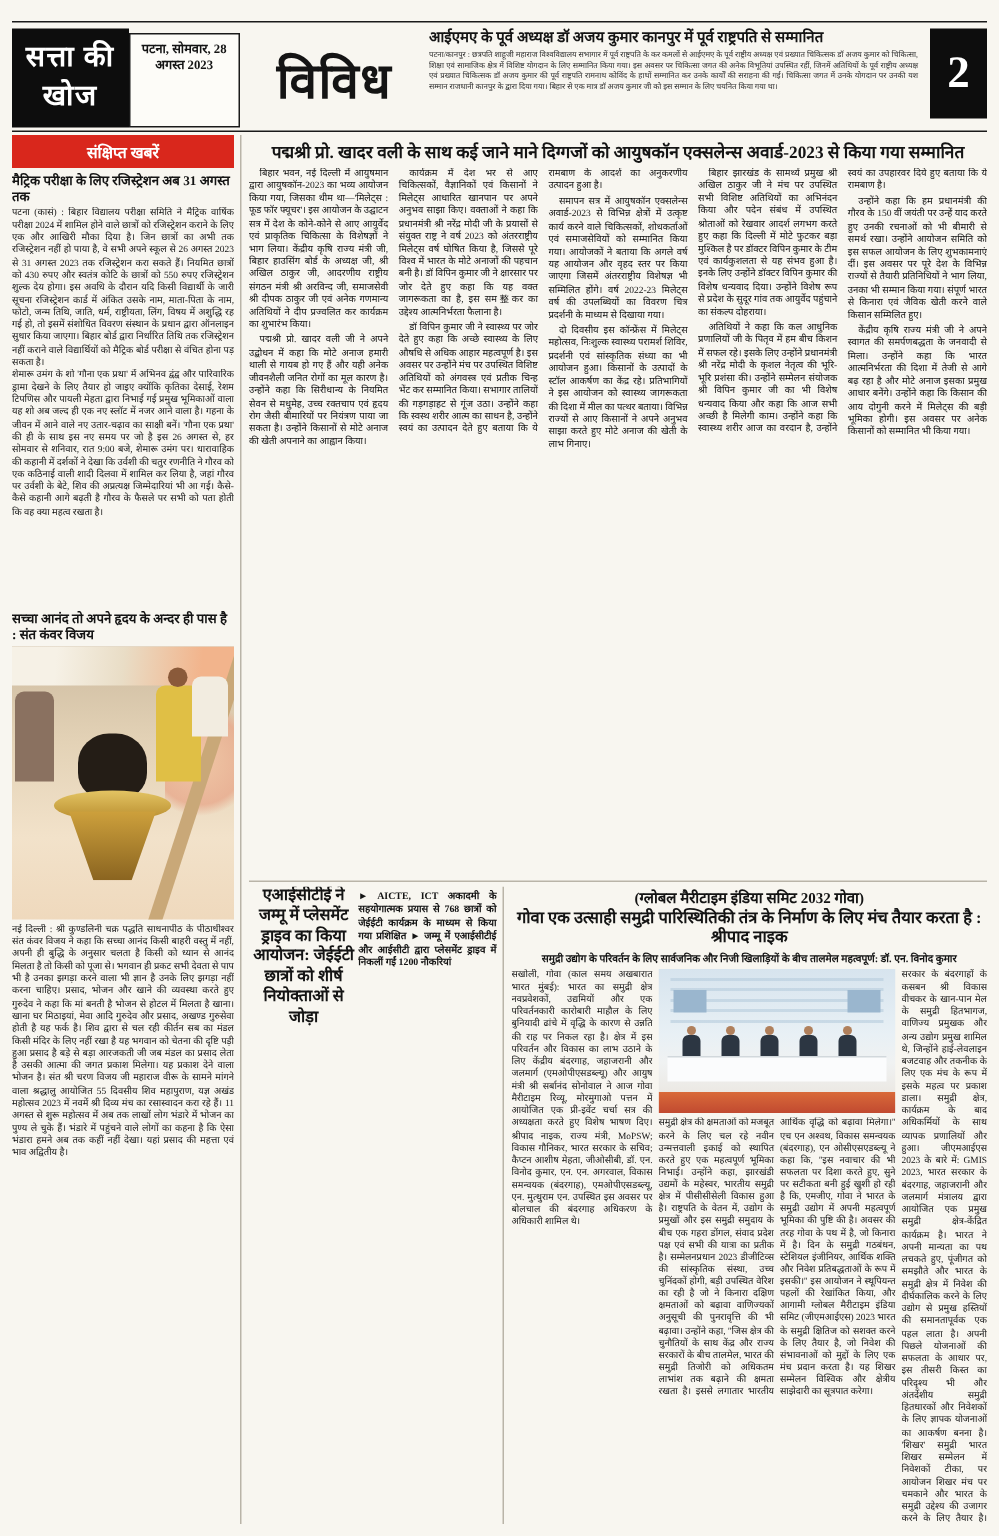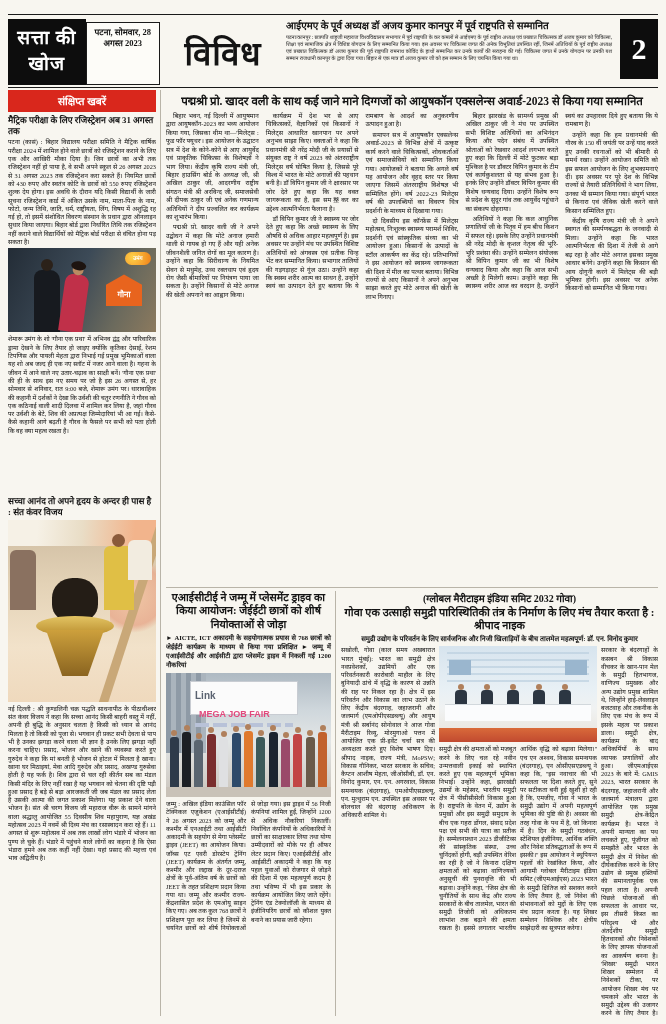--- a/index.html
+++ b/index.html
@@ -76,21 +76,21 @@
   .main { flex:1; display:flex; flex-direction:column; overflow:hidden; }
   .lead-h1 { font-size:21.5px; font-weight:bold; text-align:center; line-height:1.1; letter-spacing:0; }
   .lead-h2 { font-size:11.5px; font-weight:bold; text-align:center; margin:3px 0 4px; }
   .lead-cols { height:476px; column-count:5; column-gap:7px; font-size:6.35px; line-height:1.33;
     text-align:justify; overflow:hidden; border-bottom:1px solid #b9b4a8; padding-bottom:2px; }
   .lead-cols p, .twocol p, .goa-colL p, .goa-colR p, .goa-mid-text p { margin:0 0 2px; text-indent:7px; }
 
   .bottom-row { display:flex; gap:5px; margin-top:3px; flex:1; overflow:hidden; }
 
   
-  .aicte { width:170px; border-right:1px solid #b9b4a8; padding-right:4px; display:flex; flex-direction:column; overflow:hidden; }
+  .aicte { width:170px; border-right:1px solid #b9b4a8; padding-right:4px; display:flex; flex-direction:row; overflow:hidden; }
   .aicte h3 { font-size:10.8px; font-weight:bold; text-align:center; line-height:1.25; }
   .aicte .bullets { font-size:6.6px; font-weight:bold; line-height:1.35; text-align:justify; margin:3px 0; }
   .ph-job { position:relative; height:124px; overflow:hidden;
     background:linear-gradient(180deg,#aeb9c2 0%,#cfd7dc 30%,#e3e6e6 55%,#cac4bb 100%); }
   .ph-job .wall { position:absolute; left:0; top:0; width:40px; height:80px;
     background:repeating-linear-gradient(90deg,#8e9aa6 0 5px,#aab4bd 5px 10px); }
   .ph-job .banner { position:absolute; left:24px; top:8px; width:108px; height:34px; background:#fbfbfb;
     border:1px solid #c8ccd2; padding:3px 4px 0; }
   .banner .bn-link { font-family:"Liberation Sans","DejaVu Sans",sans-serif; font-weight:bold; font-size:10px; color:#5a6270; display:inline-block; }
   .banner .bn-title { font-family:Liberation Sans, sans-serif; font-weight:bold; font-size:9px; color:#e2487c; display:inline-block; margin-left:4px; }
@@ -145,26 +145,20 @@
 
     <aside class="sidebar">
       <div class="sb-title">संक्षिप्त खबरें</div>
 
       <div>
         <div class="sb-head">मैट्रिक परीक्षा के लिए रजिस्ट्रेशन अब 31 अगस्त तक</div>
         <div class="sb-body h1x">पटना (कासं) : बिहार विद्यालय परीक्षा समिति ने मैट्रिक वार्षिक परीक्षा 2024 में शामिल होने वाले छात्रों को रजिस्ट्रेशन कराने के लिए एक और आखिरी मौका दिया है। जिन छात्रों का अभी तक रजिस्ट्रेशन नहीं हो पाया है, वे सभी अपने स्कूल से 26 अगस्त 2023 से 31 अगस्त 2023 तक रजिस्ट्रेशन करा सकते हैं। नियमित छात्रों को 430 रुपए और स्वतंत्र कोटि के छात्रों को 550 रुपए रजिस्ट्रेशन शुल्क देय होगा। इस अवधि के दौरान यदि किसी विद्यार्थी के जारी सूचना रजिस्ट्रेशन कार्ड में अंकित उसके नाम, माता-पिता के नाम, फोटो, जन्म तिथि, जाति, धर्म, राष्ट्रीयता, लिंग, विषय में अशुद्धि रह गई हो, तो इसमें संशोधित विवरण संस्थान के प्रधान द्वारा ऑनलाइन सुधार किया जाएगा। बिहार बोर्ड द्वारा निर्धारित तिथि तक रजिस्ट्रेशन नहीं कराने वाले विद्यार्थियों को मैट्रिक बोर्ड परीक्षा से वंचित होना पड़ सकता है।</div>
       </div>
 
       <div>
-        <div class="ph-show">
-          <div class="umang-logo">उमंग</div>
-          <div class="man"></div>
-          <div class="woman"></div>
-          <div class="gauna-logo">गौना</div>
-        </div>
         <div class="sb-body h2x">शेमारू उमंग के शो 'गौना एक प्रथा' में अभिनव द्वंद्व और पारिवारिक ड्रामा देखने के लिए तैयार हो जाइए क्योंकि कृतिका देसाई, रेशम टिपणिस और पायली मेहता द्वारा निभाई गई प्रमुख भूमिकाओं वाला यह शो अब जल्द ही एक नए स्लॉट में नजर आने वाला है। गहना के जीवन में आने वाले नए उतार-चढ़ाव का साक्षी बनें। 'गौना एक प्रथा' की ही के साथ इस नए समय पर जो है इस 26 अगस्त से, हर सोमवार से शनिवार, रात 9:00 बजे, शेमारू उमंग पर। धारावाहिक की कहानी में दर्शकों ने देखा कि उर्वशी की चतुर रणनीति ने गौरव को एक कठिनाई वाली शादी दिलवा में शामिल कर लिया है, जहां गौरव पर उर्वशी के बेटे, शिव की अप्रत्यक्ष जिम्मेदारियां भी आ गई। कैसे-कैसे कहानी आगे बढ़ती है गौरव के फैसले पर सभी को पता होती कि वह क्या महत्व रखता है।</div>
       </div>
 
       <div>
         <div class="sb-head">सच्चा आनंद तो अपने हृदय के अन्दर ही पास है : संत कंवर विजय</div>
         <div class="ph-cerem">
           <div class="canopy"></div>
           <div class="glowR"></div>
           <div class="pole"></div>
           <div class="devotee d1"></div>

